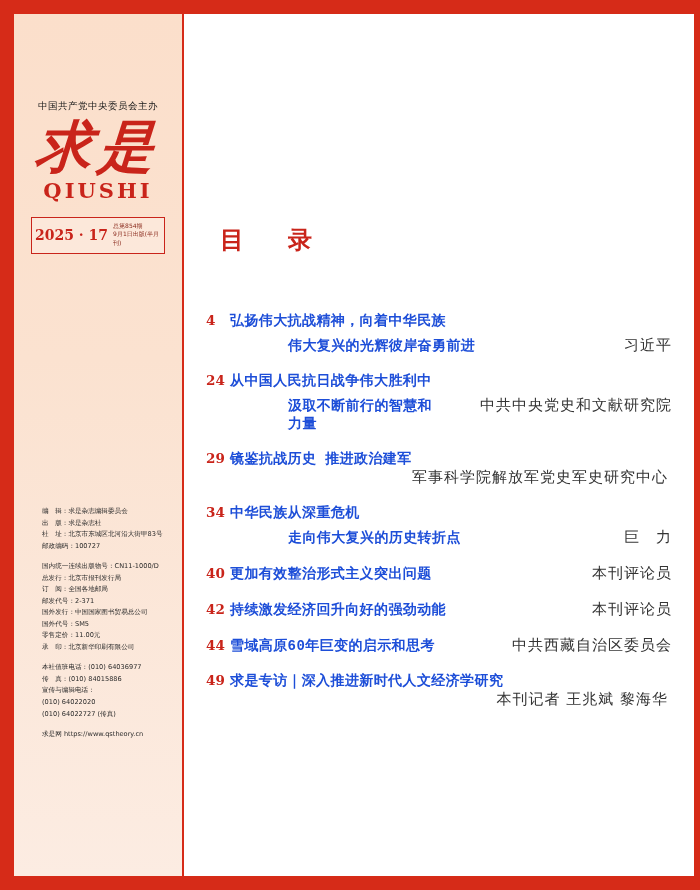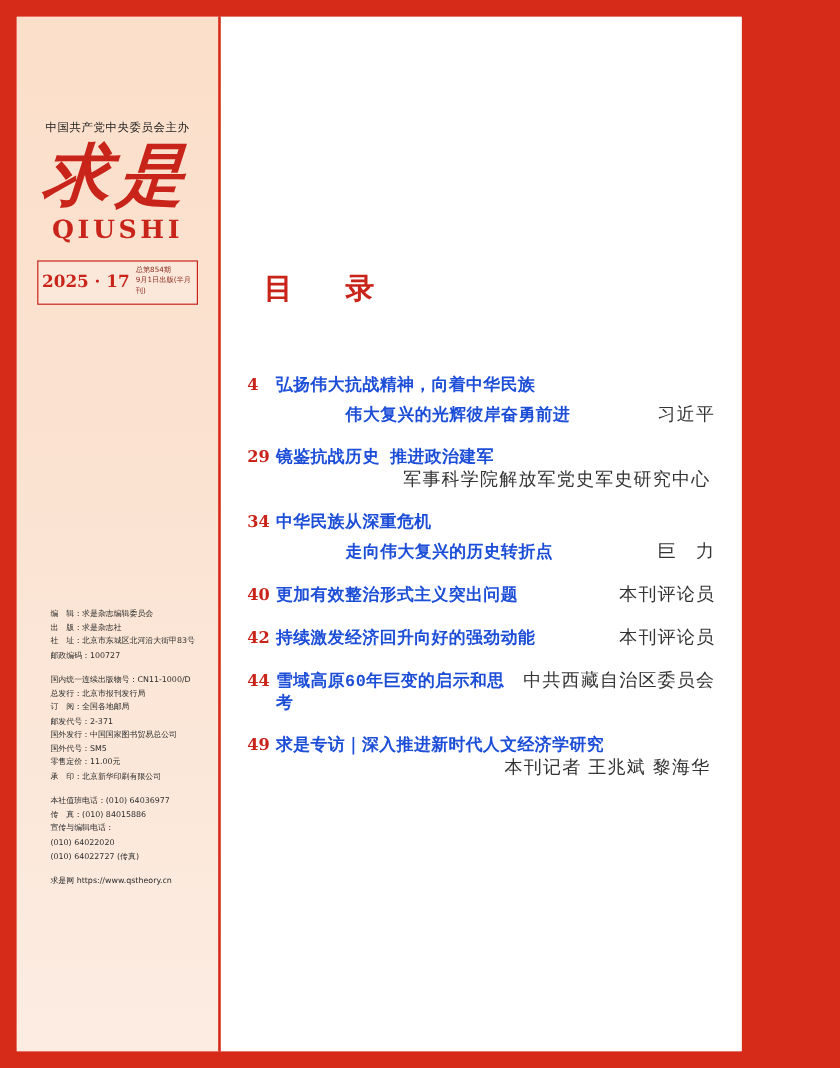--- a/index.html
+++ b/index.html
@@ -17,21 +17,21 @@
     width: 700px;
     height: 890px;
     background: #d62b18;
     box-sizing: border-box;
     overflow: hidden;
   }
   .inner {
     position: absolute;
     left: 14px;
     top: 14px;
-    width: 604px;
+    width: 680px;
     height: 862px;
     background: #ffffff;
     display: flex;
     box-sizing: border-box;
   }
   
   .left {
     width: 170px;
     background: linear-gradient(to bottom, #fbdfcb 0%, #fbe2d0 40%, #fcece2 100%);
     position: relative;
@@ -268,20 +268,31 @@
             <div class="ttl">弘扬伟大抗战精神，向着中华民族</div>
           </div>
           <div class="line2">
             <div class="pg"></div>
             <div class="ttl">伟大复兴的光辉彼岸奋勇前进</div>
             <div class="byline">习近平</div>
           </div>
         </div>
 
 
+        <div class="entry">
+          <div class="line1">
+            <div class="pg">24</div>
+            <div class="ttl">从中国人民抗日战争伟大胜利中</div>
+          </div>
+          <div class="line2">
+            <div class="pg"></div>
+            <div class="ttl">汲取不断前行的智慧和力量</div>
+            <div class="byline">中共中央党史和文献研究院</div>
+          </div>
+        </div>
 
         <div class="entry">
           <div class="line1">
             <div class="pg">29</div>
             <div class="ttl">镜鉴抗战历史  推进政治建军</div>
           </div>
           <div class="byline-row">
             <div class="byline">军事科学院解放军党史军史研究中心</div>
           </div>
         </div>

